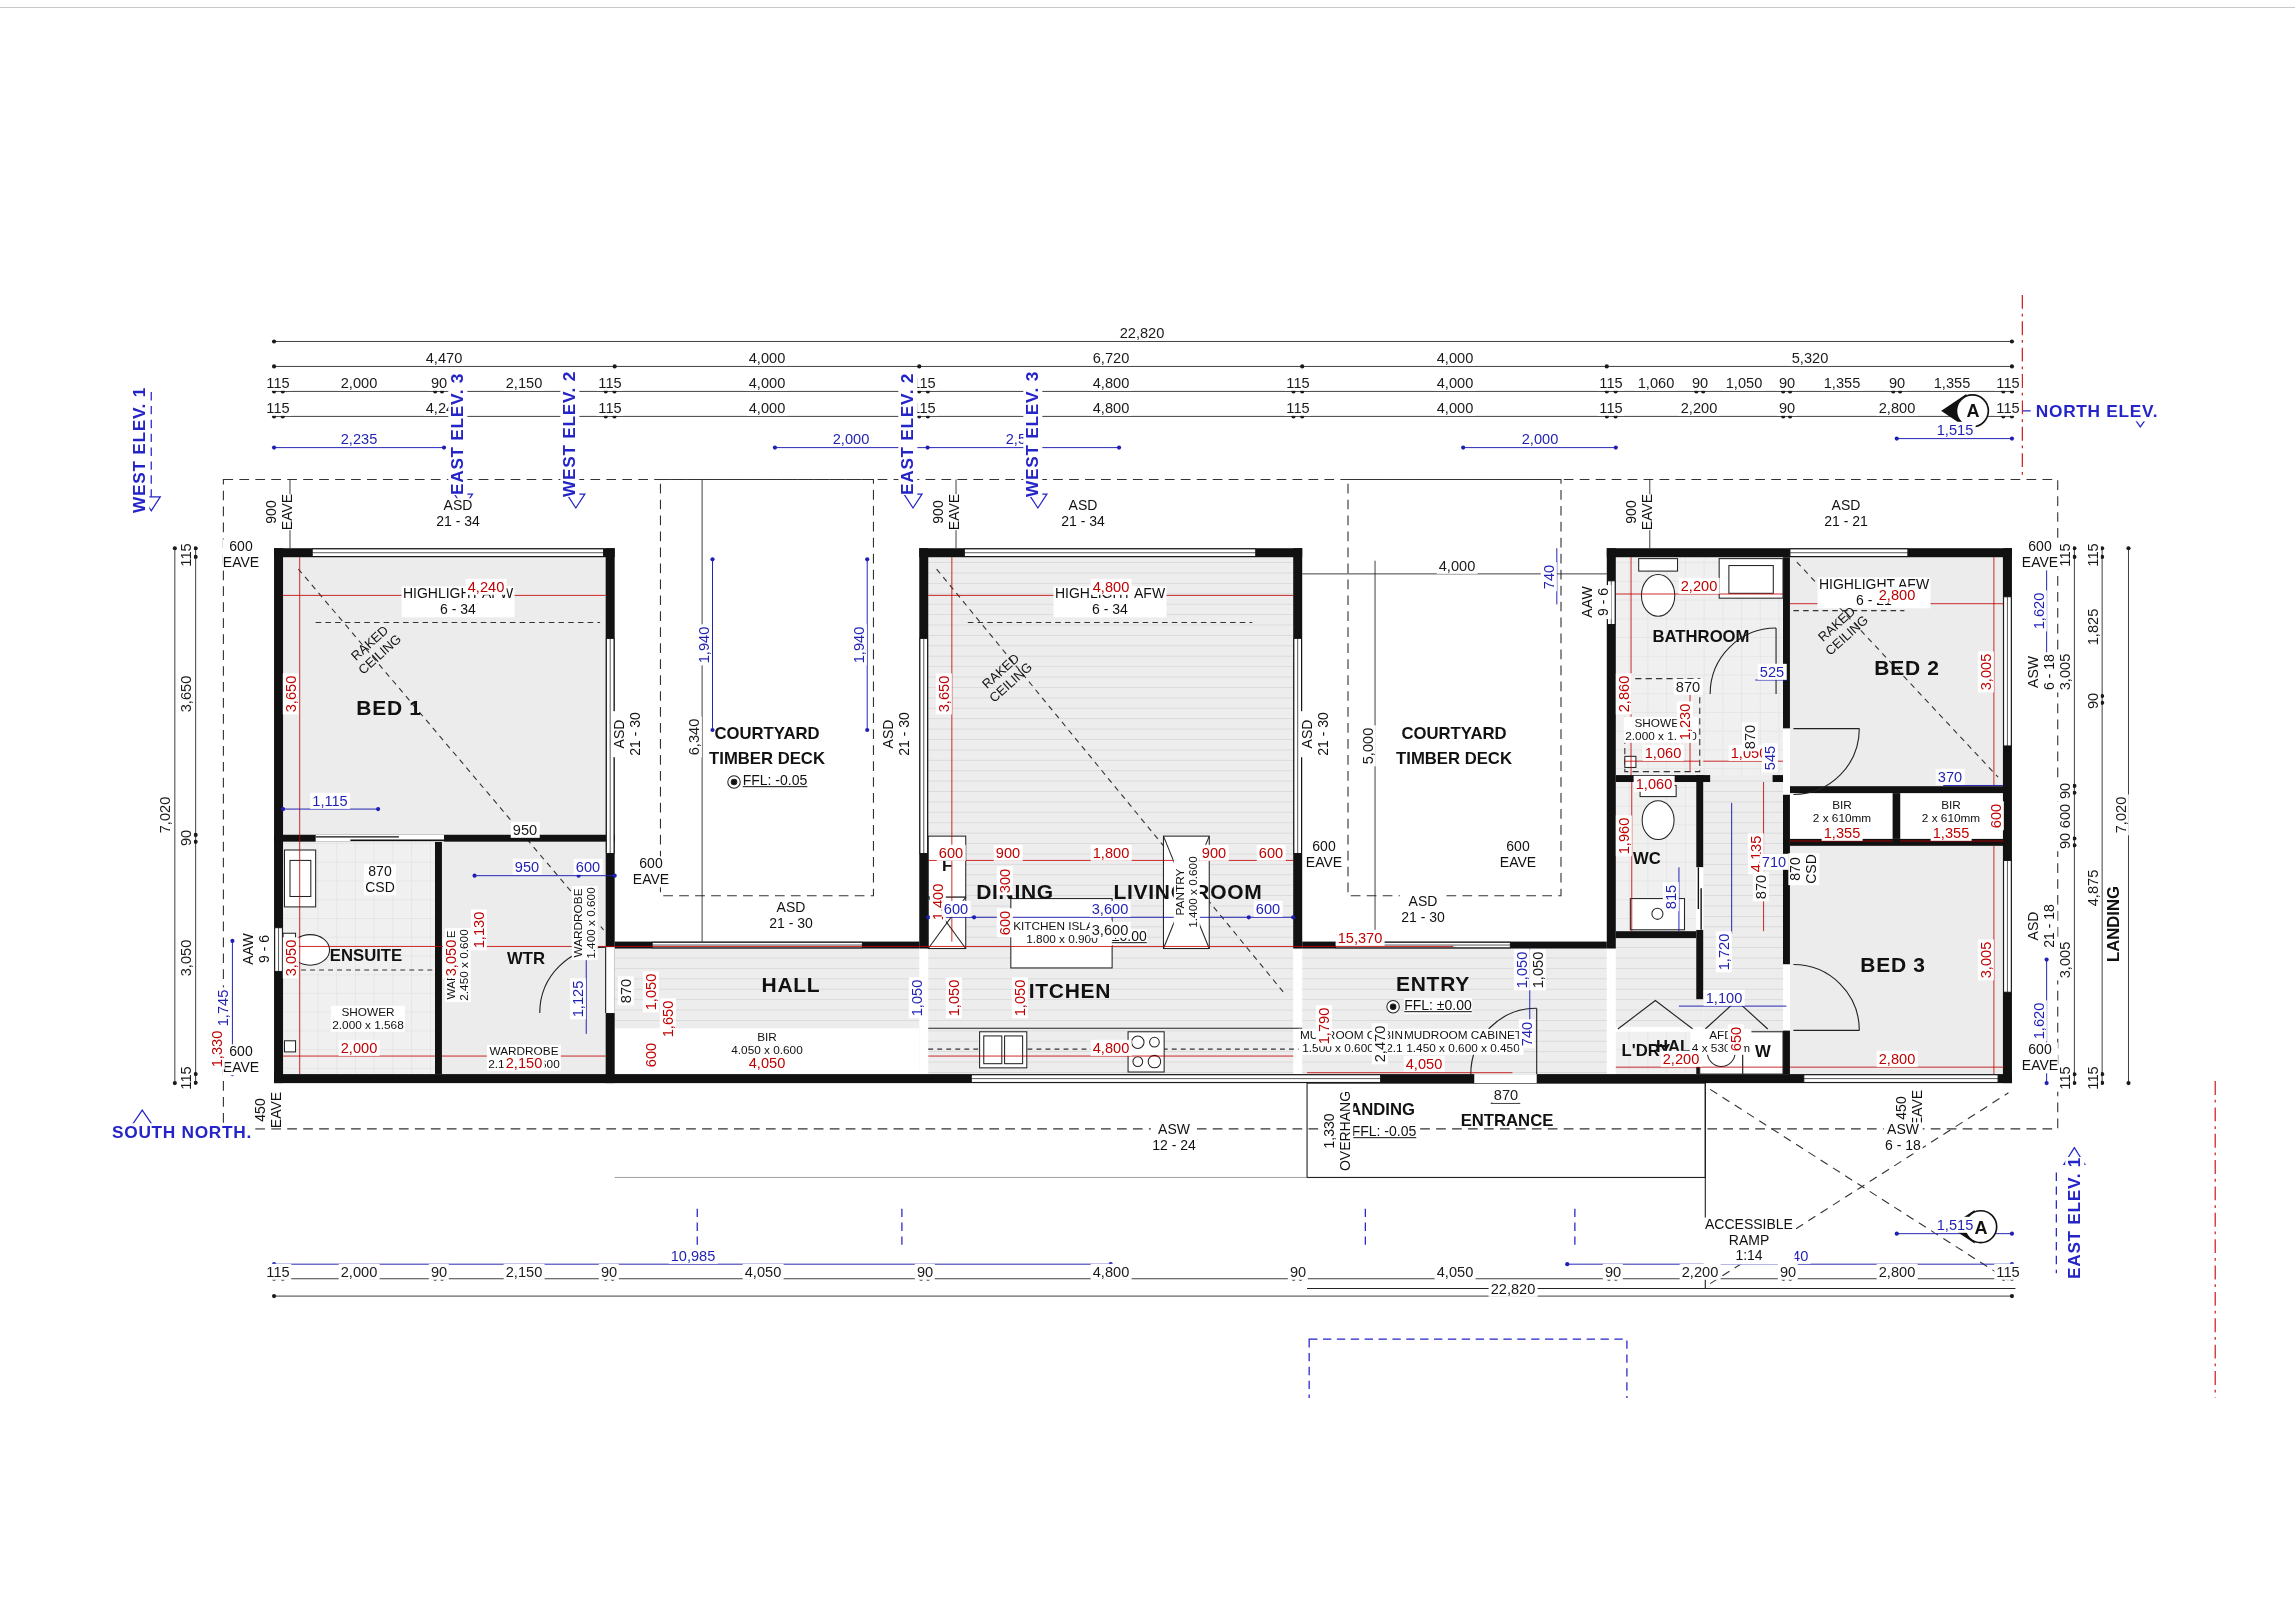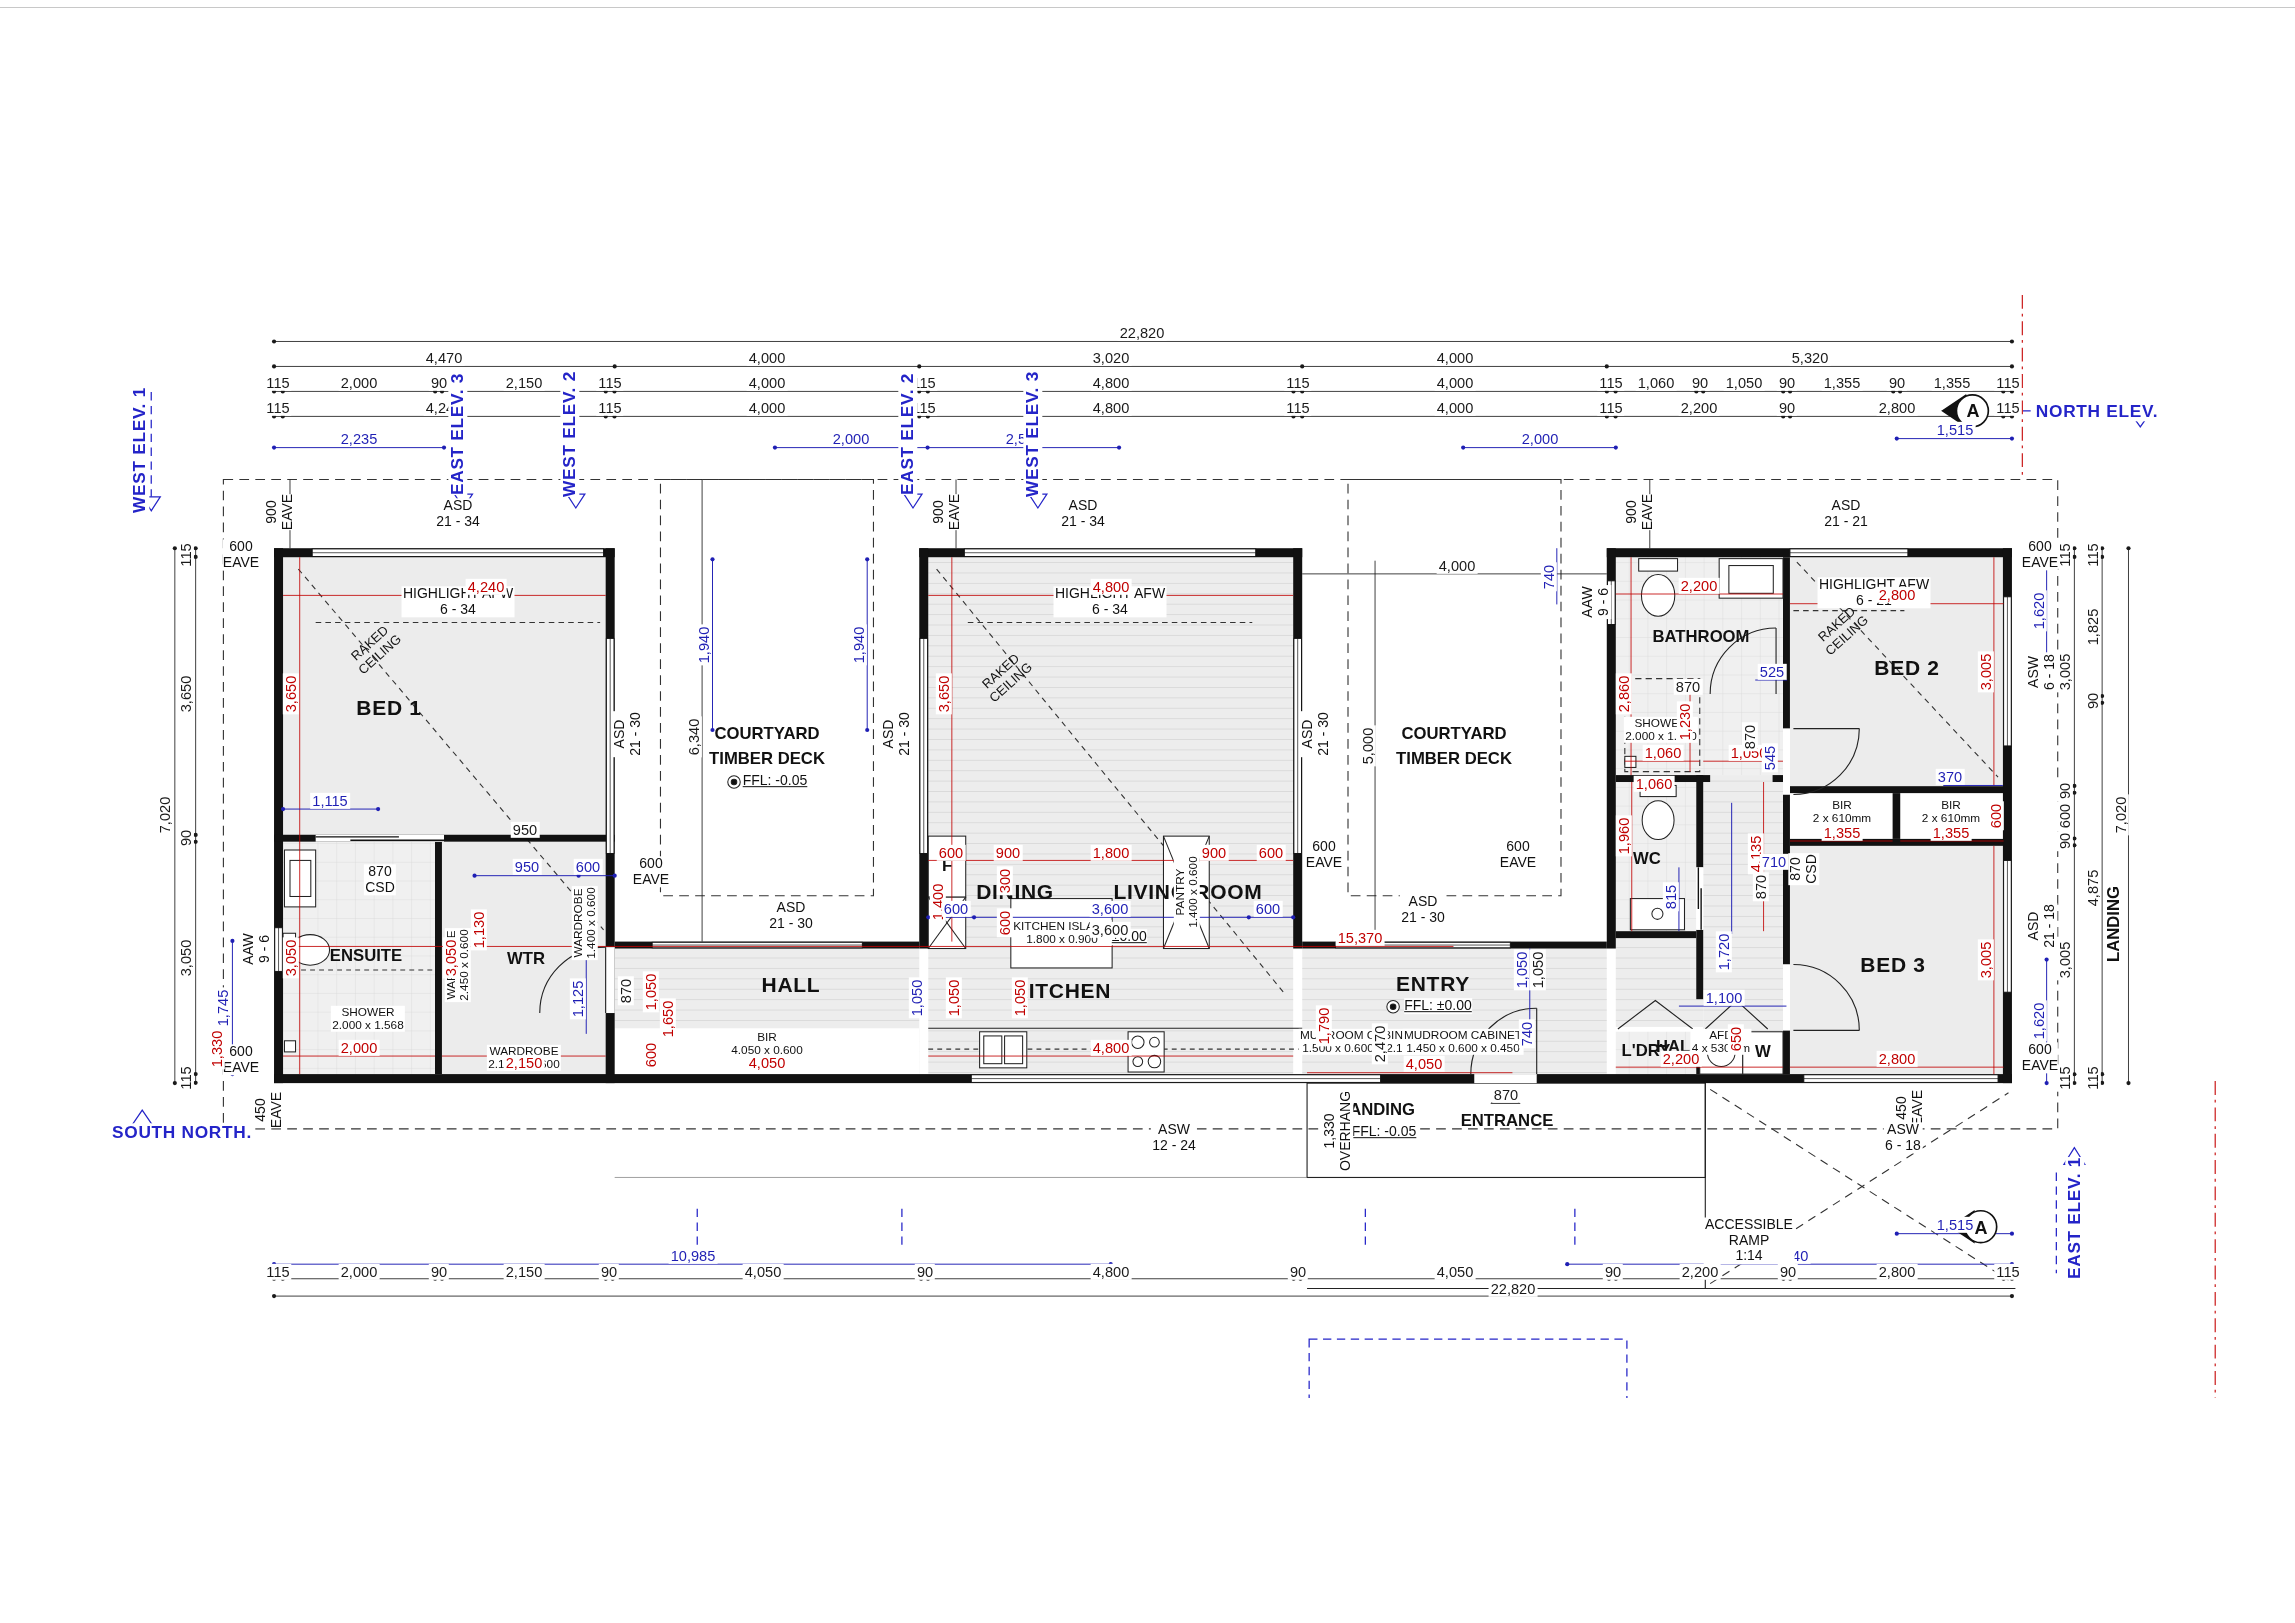--- a/index.html
+++ b/index.html
@@ -460,21 +460,21 @@
         <circle cx="1404" cy="1322" r="3" fill="#1f1fb4"></circle>
         <circle cx="1800" cy="1322" r="3" fill="#1f1fb4"></circle>
         <circle cx="1864" cy="1322" r="3" fill="#1f1fb4"></circle>
       </g>
   </svg>
 
   <div id="labels">
       <span class="ann k" style="left: 1142px; top: 333px; transform: translate(-50%, -50%);">22,820</span>
       <span class="ann k" style="left: 444px; top: 358px; transform: translate(-50%, -50%);">4,470</span>
       <span class="ann k" style="left: 767px; top: 358px; transform: translate(-50%, -50%);">4,000</span>
-      <span class="ann k" style="left: 1111px; top: 358px; transform: translate(-50%, -50%);">3,020</span>
+      <span class="ann k" style="left: 1111px; top: 358px; transform: translate(-50%, -50%);">6,720</span>
       <span class="ann k" style="left: 1455px; top: 358px; transform: translate(-50%, -50%);">4,000</span>
       <span class="ann k" style="left: 1810px; top: 358px; transform: translate(-50%, -50%);">5,320</span>
       <span class="ann k" style="left: 278px; top: 383px; transform: translate(-50%, -50%);">115</span>
       <span class="ann k" style="left: 359px; top: 383px; transform: translate(-50%, -50%);">2,000</span>
       <span class="ann k" style="left: 439px; top: 383px; transform: translate(-50%, -50%);">90</span>
       <span class="ann k" style="left: 524px; top: 383px; transform: translate(-50%, -50%);">2,150</span>
       <span class="ann k" style="left: 610px; top: 383px; transform: translate(-50%, -50%);">115</span>
       <span class="ann k" style="left: 767px; top: 383px; transform: translate(-50%, -50%);">4,000</span>
       <span class="ann k" style="left: 924px; top: 383px; transform: translate(-50%, -50%);">115</span>
       <span class="ann k" style="left: 1111px; top: 383px; transform: translate(-50%, -50%);">4,800</span>

